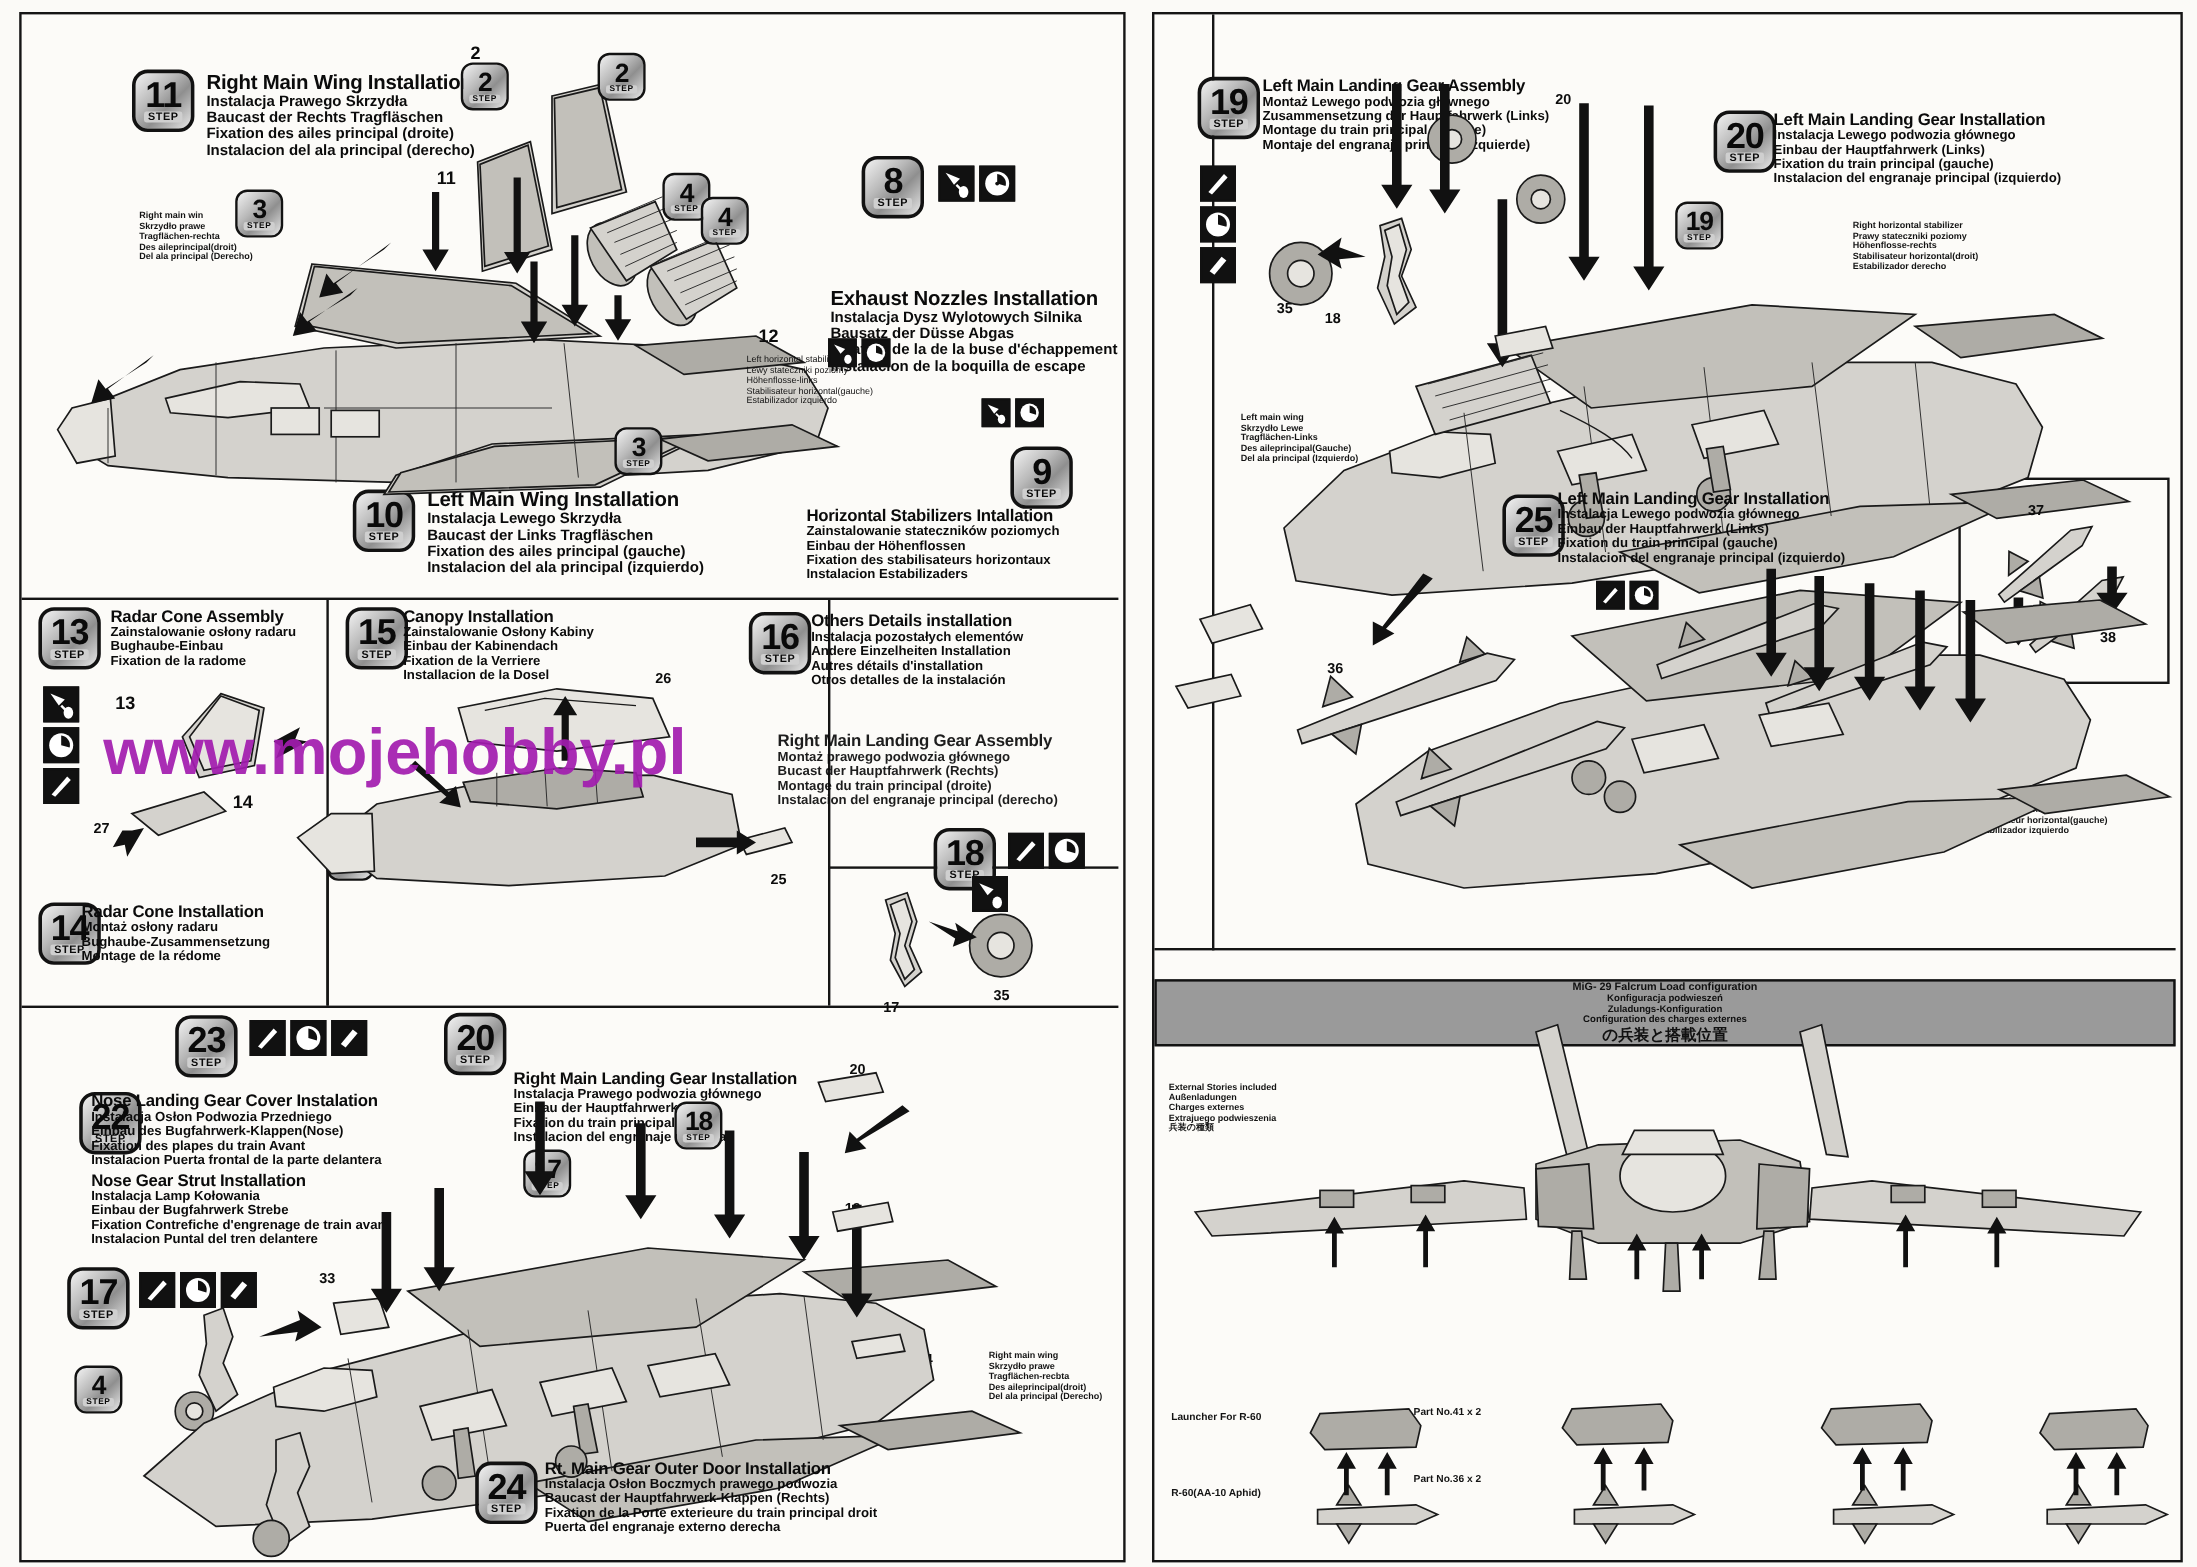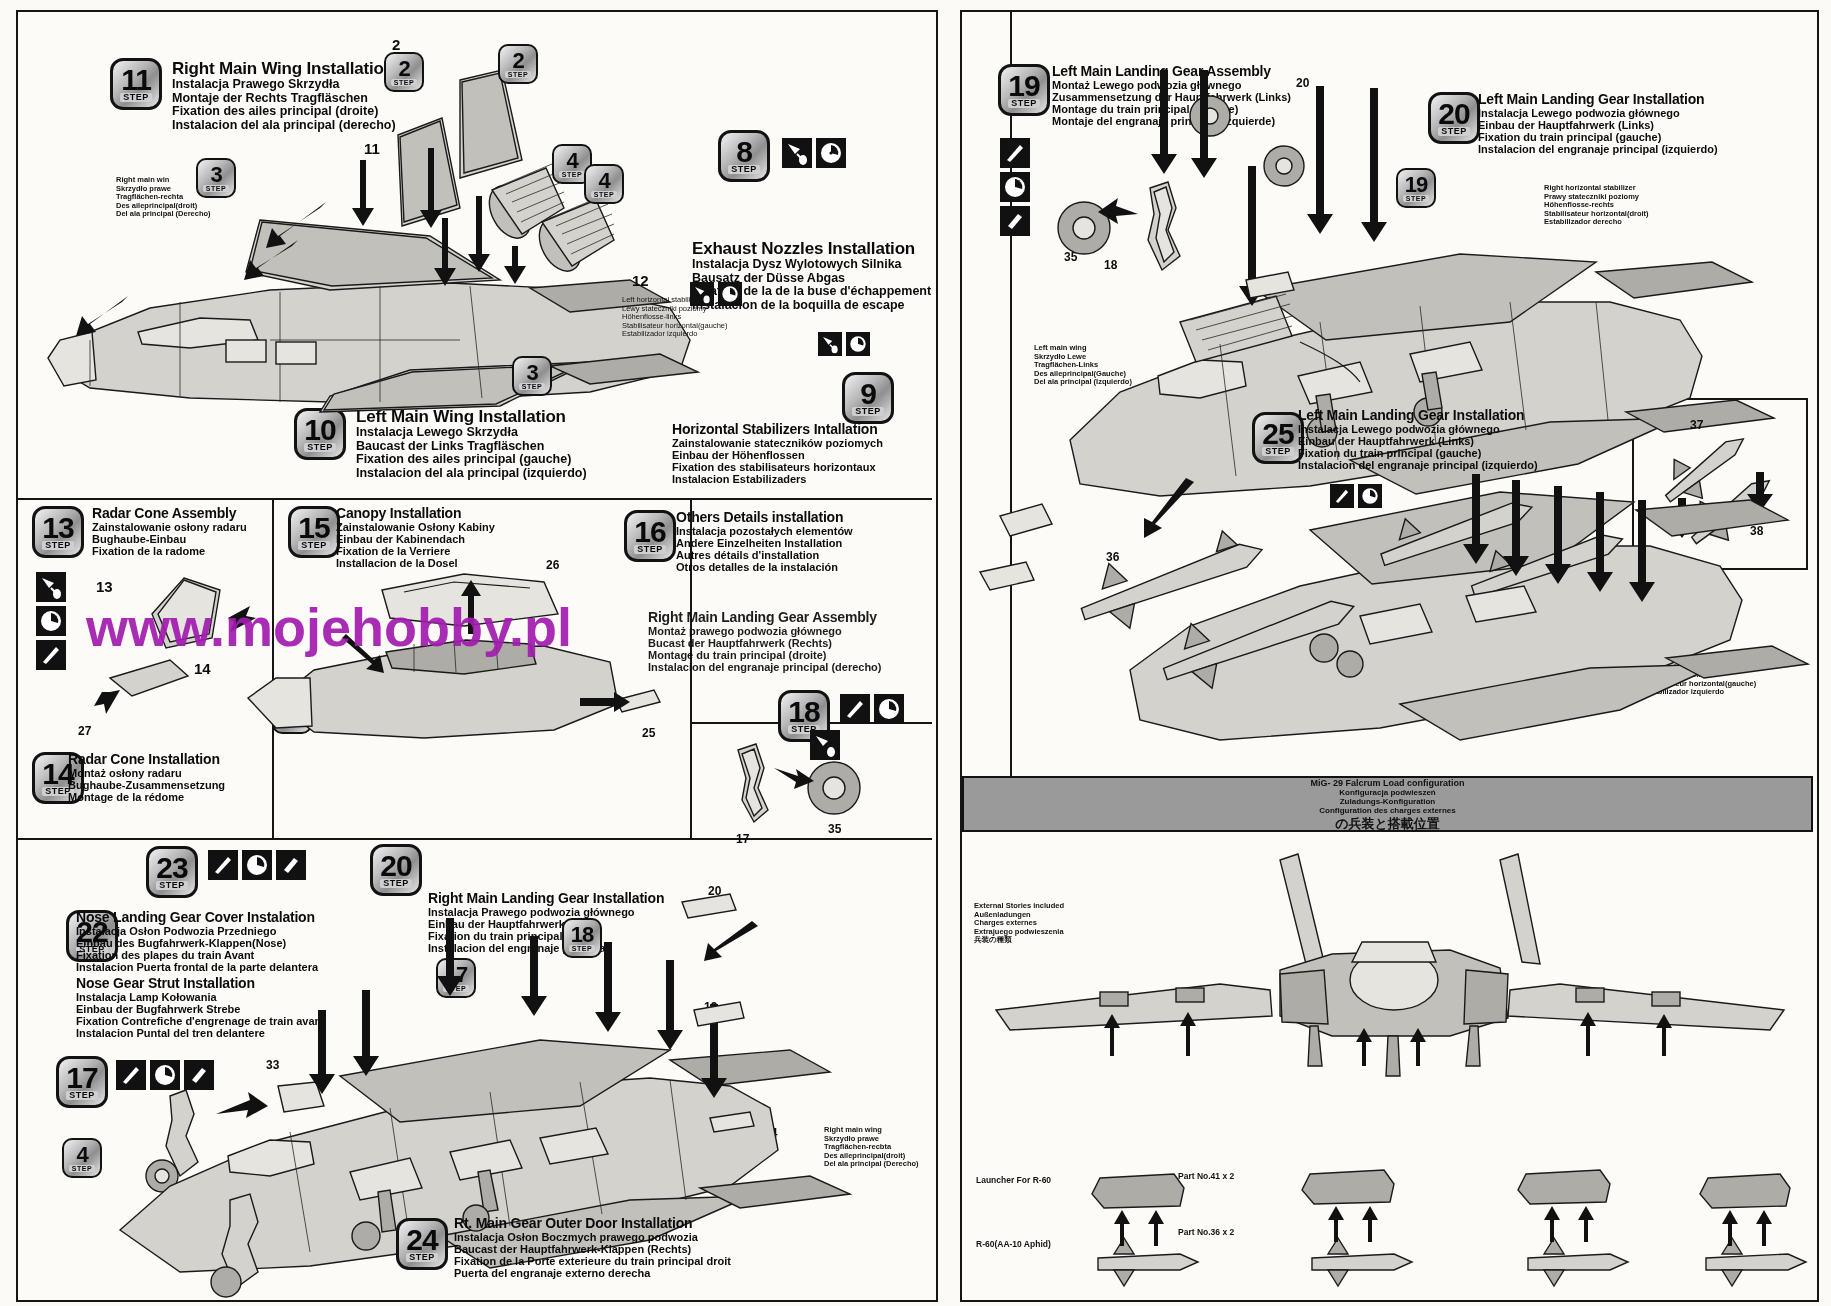--- a/index.html
+++ b/index.html
@@ -84,21 +84,21 @@
   <div class="hline" style="left:962px;top:790px;width:851px;height:2px;"></div>
   <div class="panel" style="left:1632px;top:398px;width:172px;height:168px;"></div>
 
   <div class="step" style="left:110px;top:58px;">
     <span class="num">11</span>
     <span class="lbl">STEP</span>
   </div>
   <div class="htitle" style="left:172px;top:60px;">
     <div class="t1">Right Main Wing Installation</div>
     <div class="t2">Instalacja Prawego Skrzydła</div>
-    <div class="t2">Montaje der Rechts Tragfläschen</div>
+    <div class="t2">Baucast der Rechts Tragfläschen</div>
     <div class="t2">Fixation des ailes principal (droite)</div>
     <div class="t2">Instalacion del ala principal (derecho)</div>
   </div>
 
   <div class="step" style="left:718px;top:130px;">
     <span class="num">8</span>
     <span class="lbl">STEP</span>
   </div>
   <div class="icons" style="left:782px;top:138px;">
     <div class="icn">
@@ -315,21 +315,21 @@
         </svg>
     </div>
     <div class="icn">
       <svg width="26" height="26" viewBox="0 0 26 26">
           <path d="M5 20 L18 5 L21 8 L8 22 Z" fill="#fff"></path>
         </svg>
     </div>
   </div>
   <div class="pnum" style="left:96px;top:578px;">13</div>
   <div class="pnum" style="left:194px;top:660px;">14</div>
-  <div class="pnum sm" style="left:78px;top:724px;">27</div>
+  <div class="pnum sm" style="left:78px;top:683px;">27</div>
   <svg class="poly" style="left:92px;top:560px;" width="180" height="160" viewBox="0 0 180 160">
     <path class="fillA" d="M92,18 L128,30 L120,78 L74,88 L60,54 Z"></path>
     <path class="fillC" d="M92,20 L124,32 L117,74 L78,82 L66,54 Z"></path>
     <path class="fillA" d="M18,118 L78,100 L96,116 L40,136 Z"></path>
     <g fill="#111">
         <path d="M136,58 l22,-12 l-4,10 l10,2 l-26,14 l4,-10 z"></path>
       </g>
     <g fill="#111">
         <path d="M10,132 l-8,14 l10,-2 l2,10 l14,-24 l-10,2 z"></path>
       </g>
@@ -838,21 +838,21 @@
       <path d="M492,60 l8,0 l0,76 l9,0 l-13,20 l-13,-20 l9,0 z"></path>
       <path d="M534,66 l8,0 l0,78 l9,0 l-13,20 l-13,-20 l9,0 z"></path>
       <path d="M576,72 l8,0 l0,80 l9,0 l-13,20 l-13,-20 l9,0 z"></path>
       <path d="M618,80 l8,0 l0,82 l9,0 l-13,20 l-13,-20 l9,0 z"></path>
       <path d="M174,62 l-8,-4 l-34,44 l-8,-4 l0,20 l18,-10 l-7,-4 z"></path>
     </g>
     <path class="fillC" d="M-20,96 L22,84 L32,104 L-10,116 Z"></path>
     <path class="fillC" d="M-40,152 L6,142 L14,160 L-30,170 Z"></path>
   </svg>
 
-  <div class="greybar" style="left:962px;top:776px;width:851px;height:56px;justify-content:space-between;">
+  <div class="greybar" style="left:962px;top:816px;width:851px;height:56px;">
     <div style="font-size:9px;">MiG- 29 Falcrum Load configuration</div>
     <div style="font-size:8px;">Konfiguracja podwieszeń</div>
     <div style="font-size:8px;">Zuladungs-Konfiguration</div>
     <div style="font-size:8px;">Configuration des charges externes</div>
     <div style="font-size:13px;">の兵装と搭載位置</div>
   </div>
 
   <div class="cap b" style="left:974px;top:902px;">
     <div>External Stories included</div>
     <div>Außenladungen</div>

